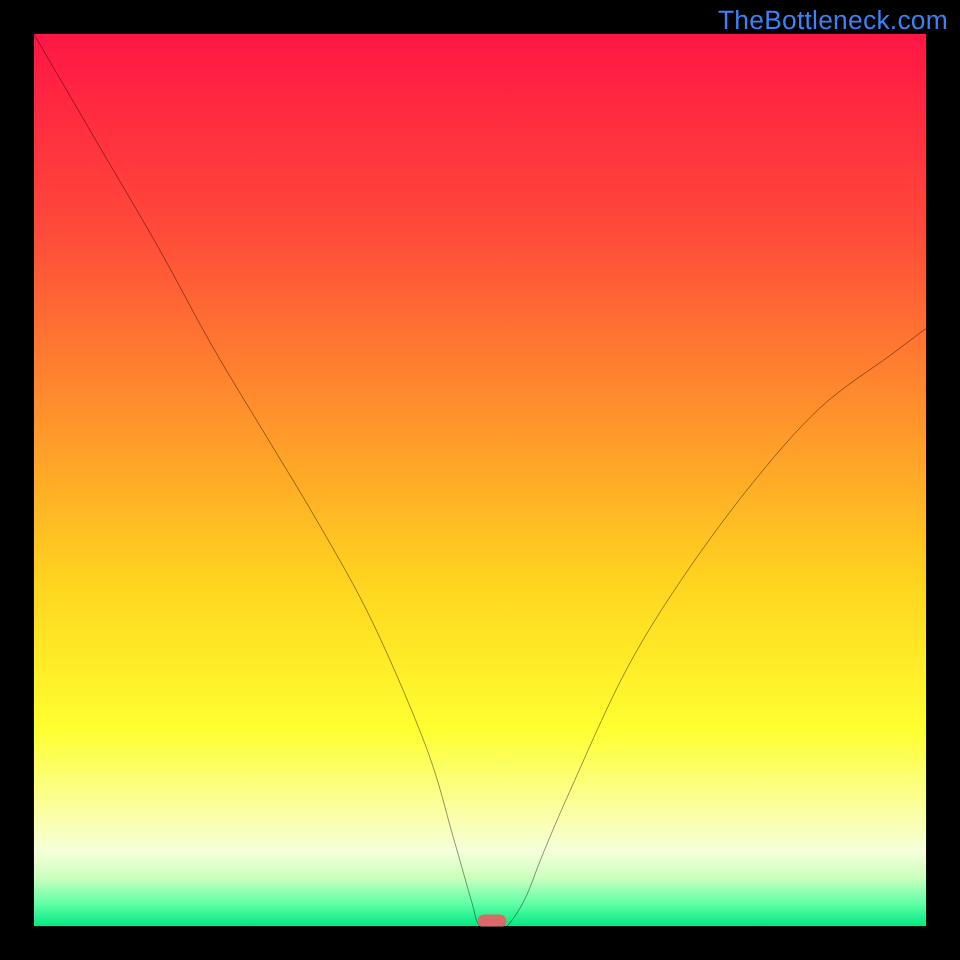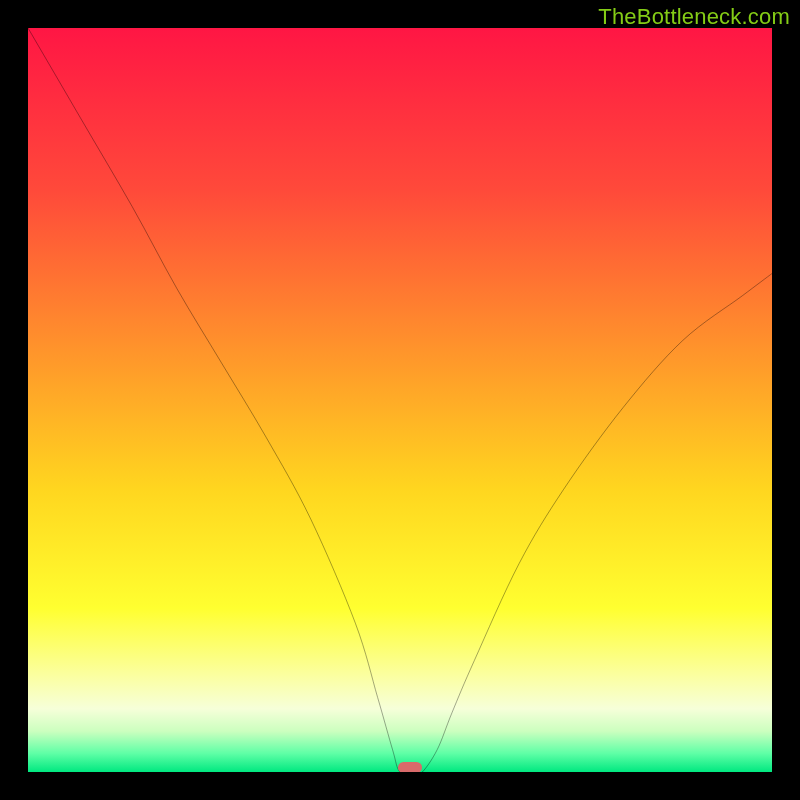--- a/index.html
+++ b/index.html
@@ -41,21 +41,21 @@
   }
   .marker {
     position: absolute;
     border-radius: 50px;
     background: #d86a6a;
   }
   .watermark {
     position: absolute;
     top: 4px;
     right: 10px;
-    color: #84cc16;
+    color: #3b82f6;
     font-size: 22px;
     font-weight: 500;
     letter-spacing: 0.2px;
     user-select: none;
   }
 </style>
 </head>
 <body>
 
 <div class="frame">

